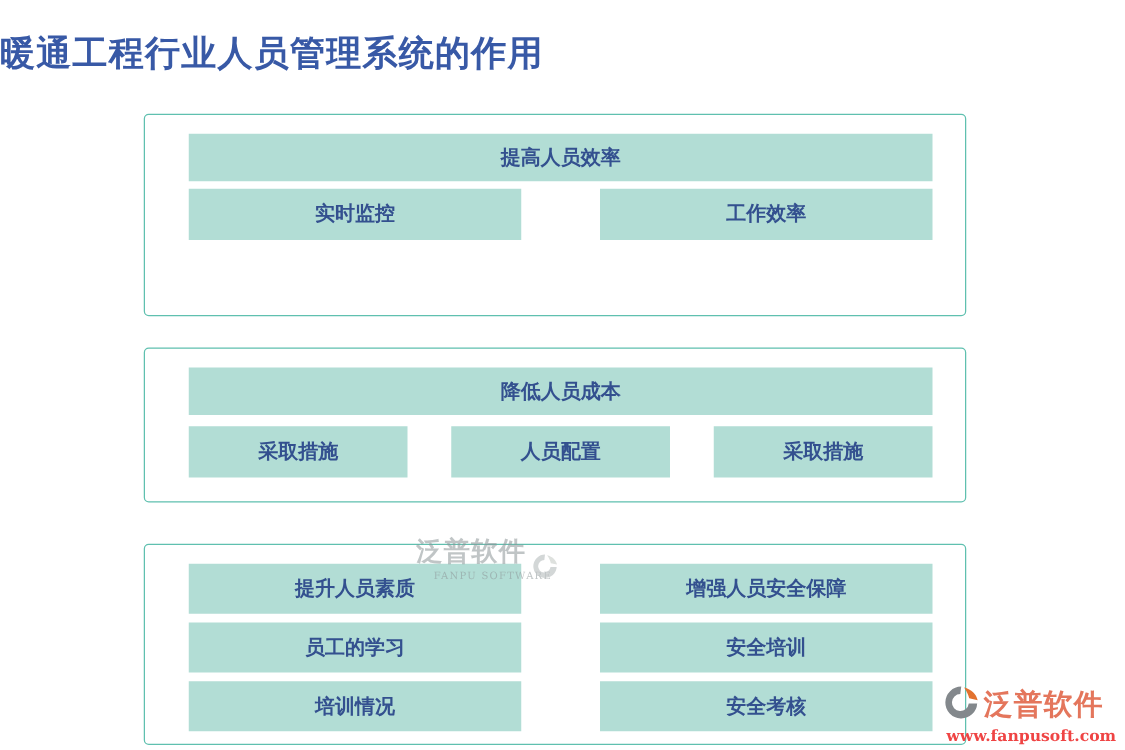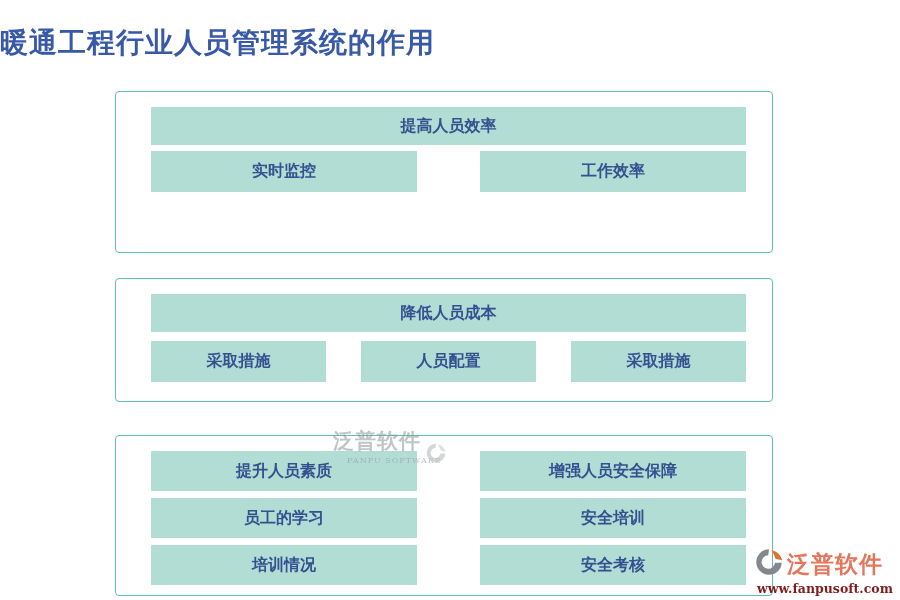--- a/index.html
+++ b/index.html
@@ -57,21 +57,21 @@
   .watermark .wm-sub{font-size:8px;letter-spacing:1px;margin-top:6px;margin-left:14px;}
   .watermark .wm-mark{position:absolute;left:92px;top:12px;opacity:0.7;}
   .brand{
     position:absolute;top:547px;right:4px;
     width:142px;
     color:#e4765c;
     line-height:1;
   }
   .brand-row{display:flex;align-items:center;gap:3px;}
   .brand-name{font-size:23px;font-weight:700;letter-spacing:1px;color:#e4765c;}
-  .brand-url{font-size:12.5px;font-weight:700;margin-top:3px;text-align:center;color:#7f1d1d;}
+  .brand-url{font-size:12.5px;font-weight:700;margin-top:3px;text-align:center;color:#ef4444;}
 </style>
 </head>
 <body>
 
 <div class="canvas">
 
   <div class="page-title">暖通工程行业人员管理系统的作用</div>
 
   <div class="section sec-1">
     <div class="node span2">提高人员效率</div>

